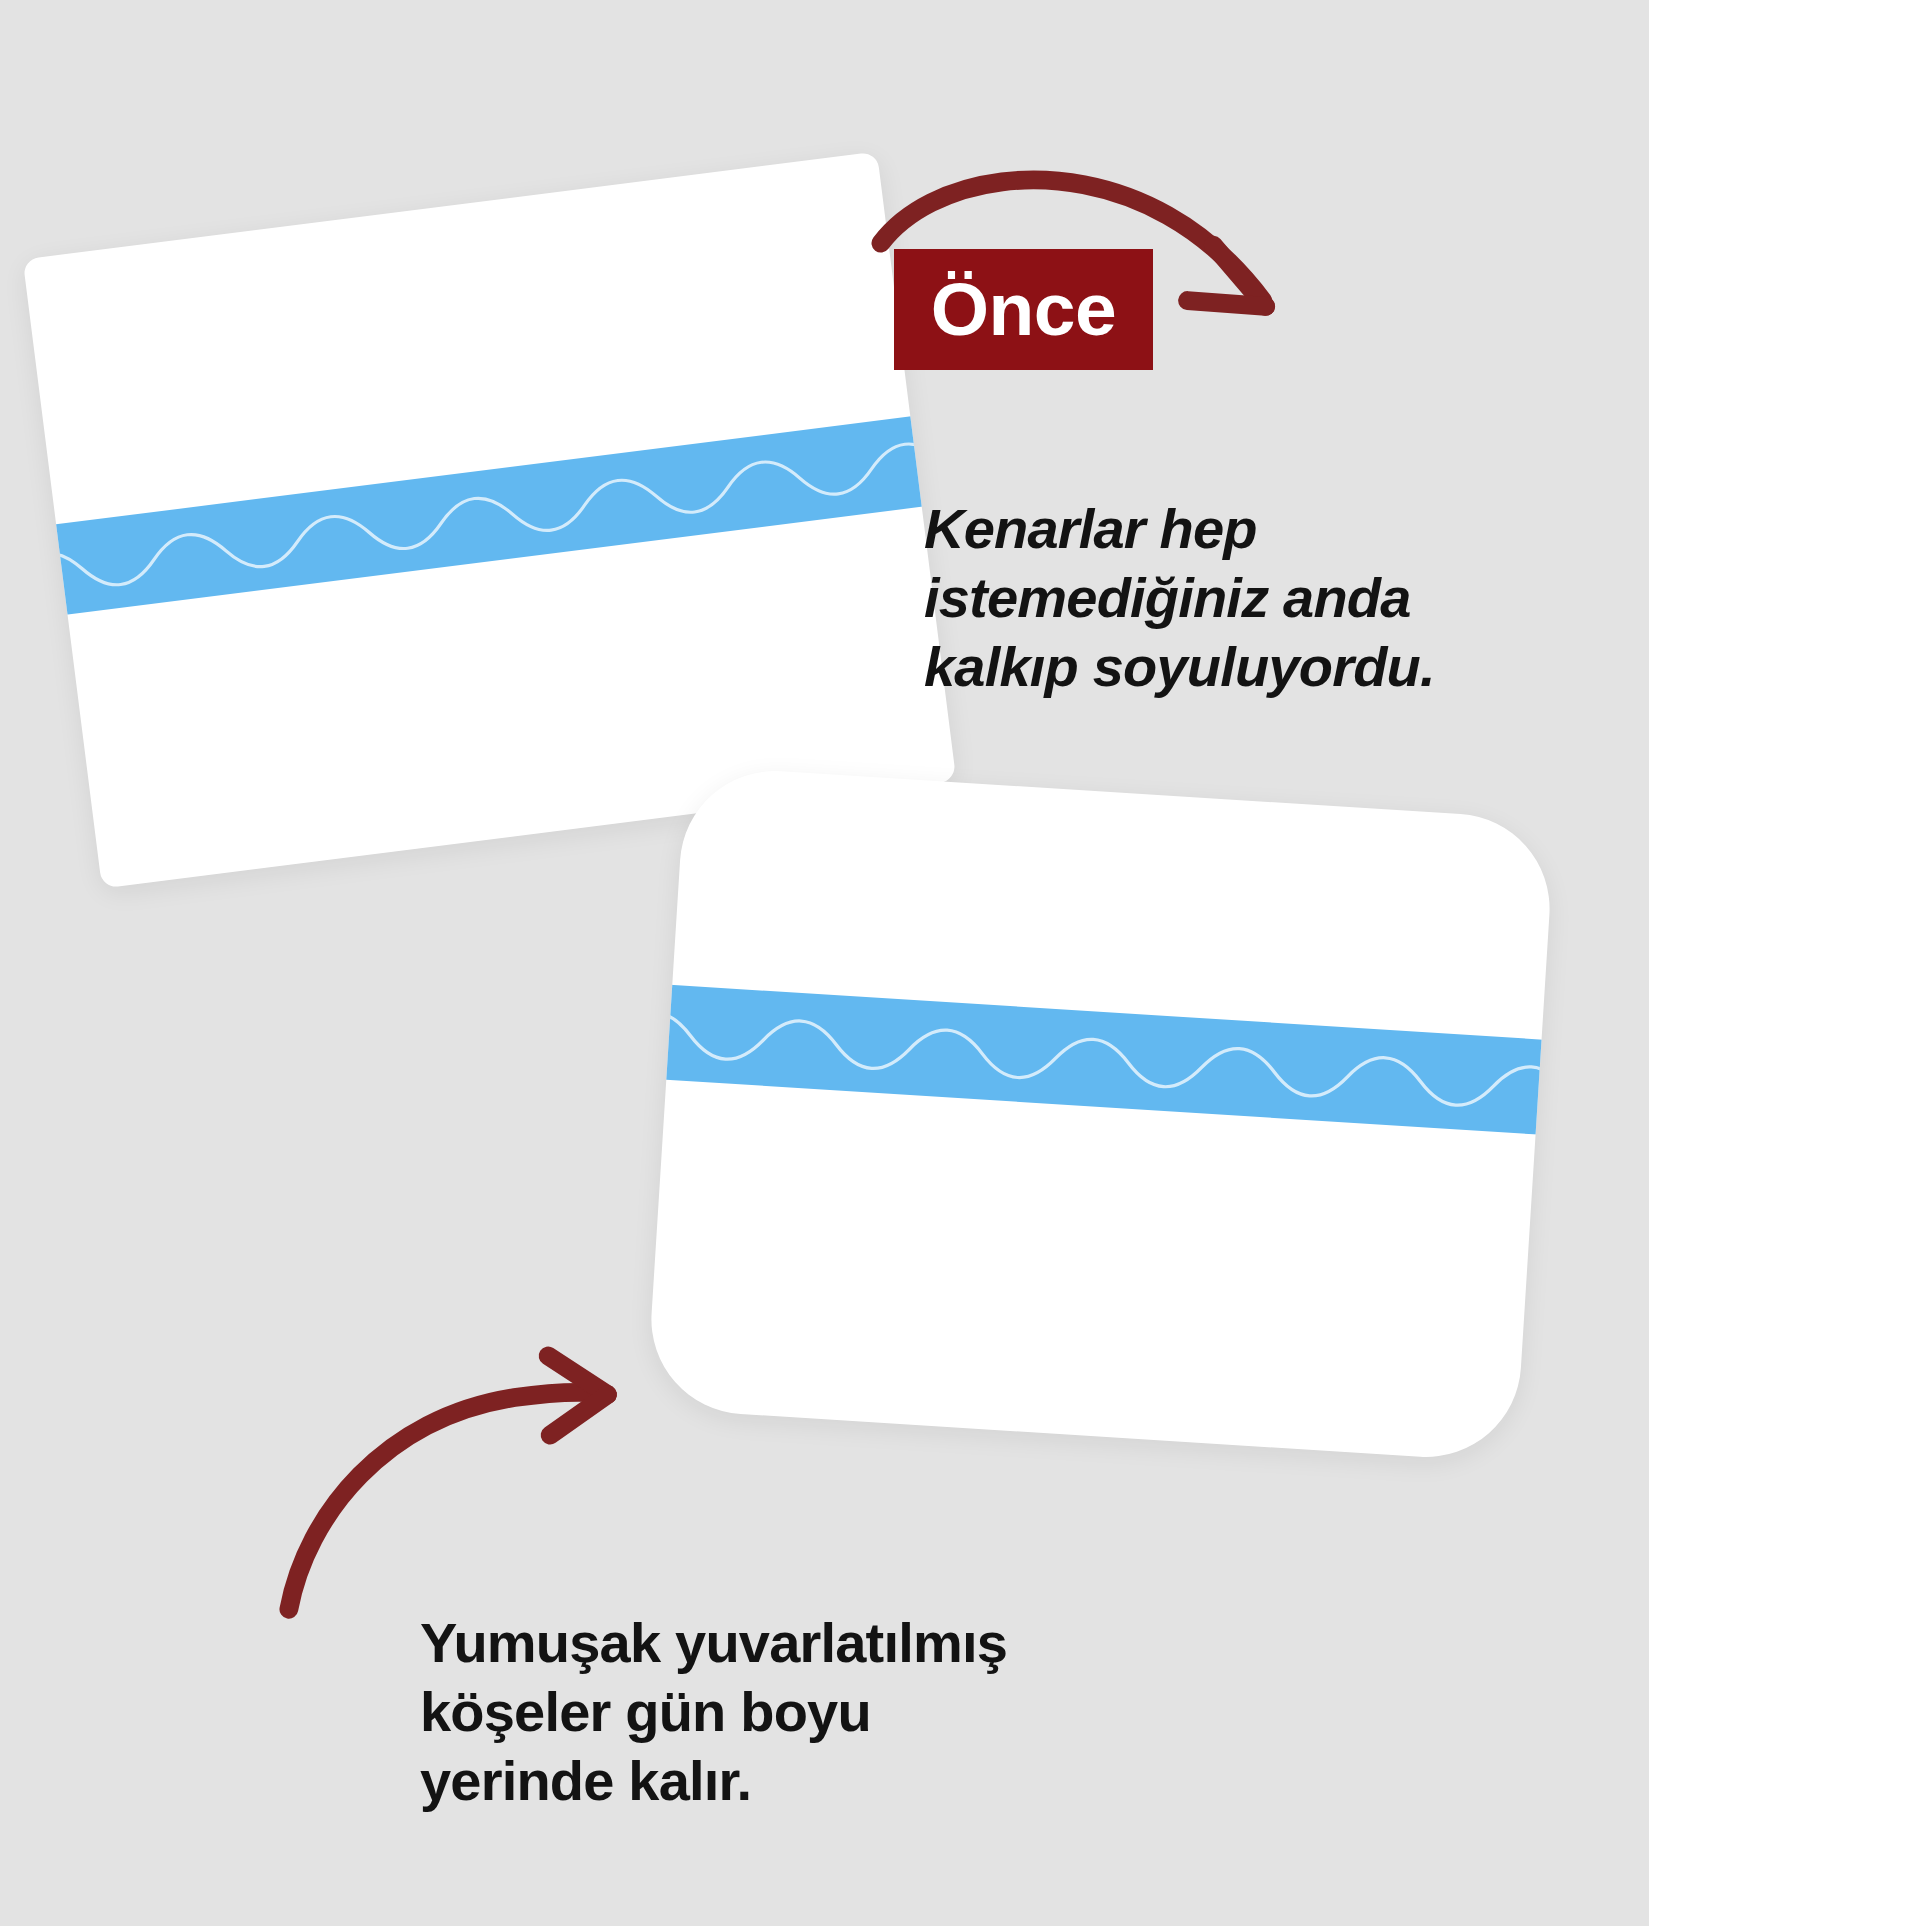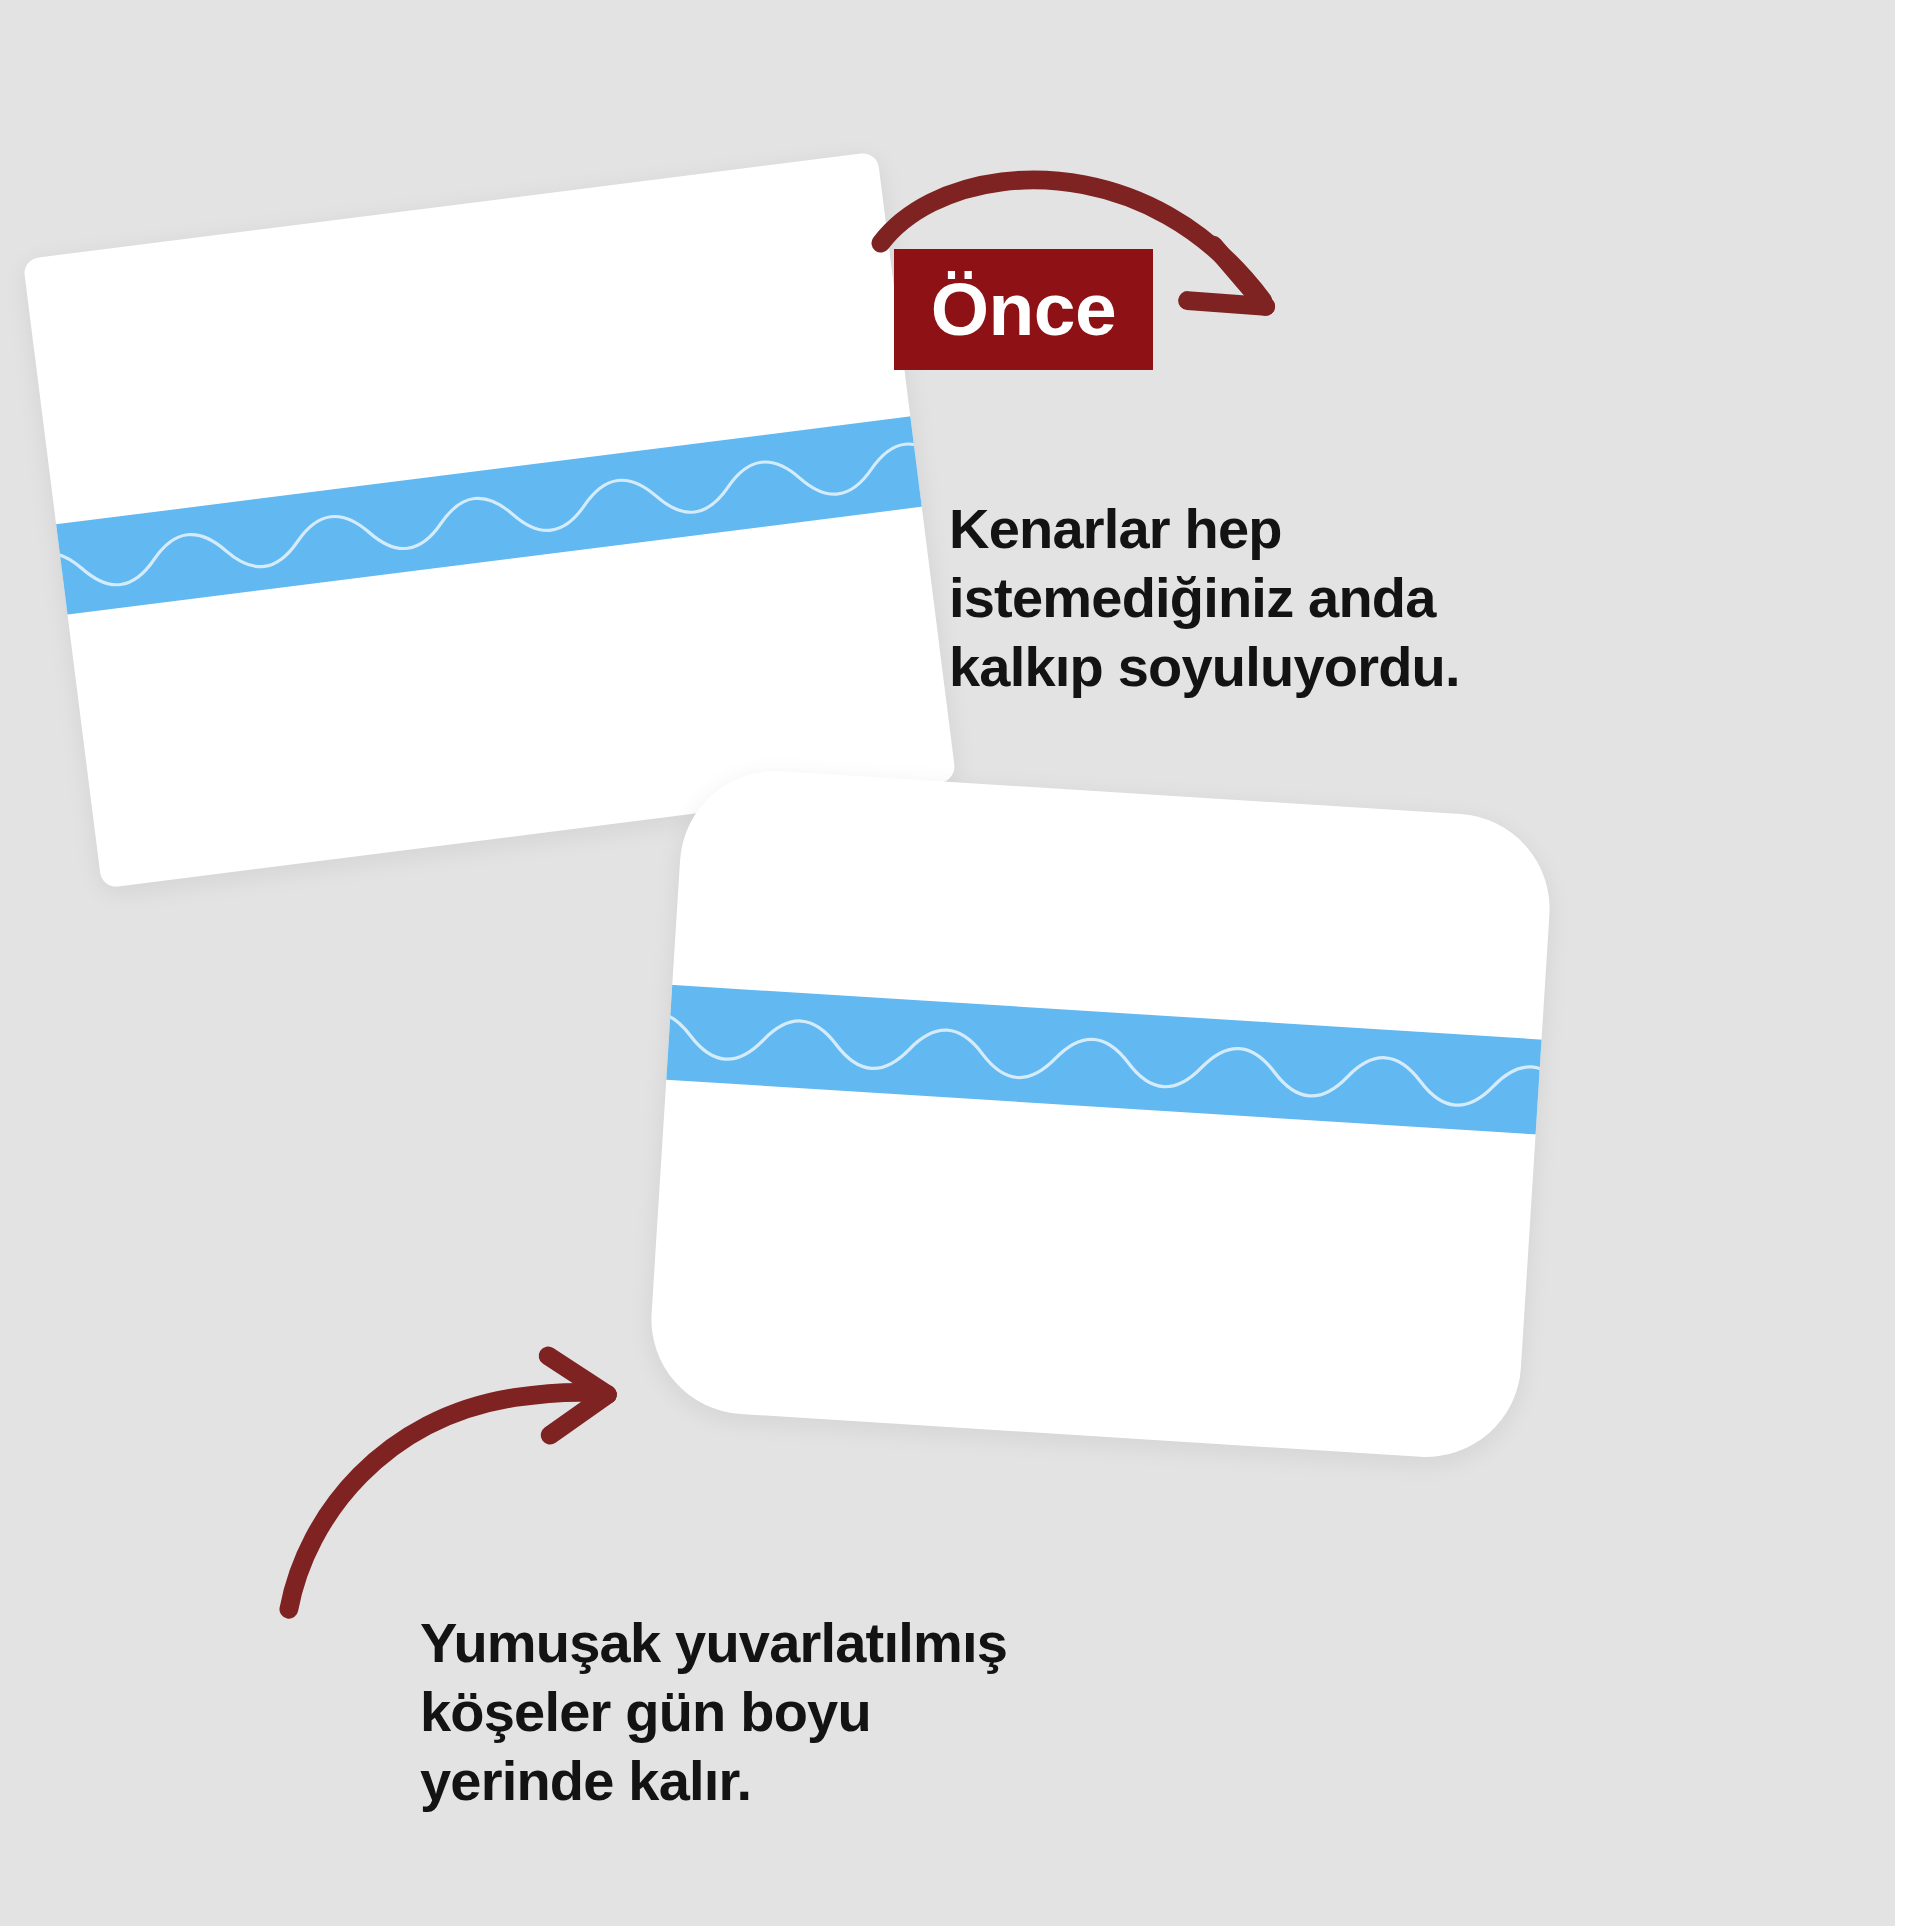--- a/index.html
+++ b/index.html
@@ -8,21 +8,21 @@
     padding: 0;
   }
   body {
     width: 1927px;
     height: 1927px;
     overflow: hidden;
     font-family: "Liberation Sans", "DejaVu Sans", sans-serif;
   }
   #stage {
     position: relative;
-    width: 1895px;
+    width: 1649px;
     height: 1927px;
     background: #e3e3e3;
     overflow: hidden;
   }
 
   
   .card {
     position: absolute;
     background: #ffffff;
     overflow: hidden;
@@ -108,21 +108,21 @@
   
   .caption {
     position: absolute;
     color: #131313;
     font-weight: 700;
     font-size: 56px;
     line-height: 1.23;
     letter-spacing: -0.8px;
     white-space: pre-line;
   }
-  #caption-before { left: 949px; top: 495px; width: 634px; }
+  #caption-before { left: 924px; top: 495px; width: 634px; font-style: italic; }
   #caption-after  { left: 420px; top: 1609px; width: 713px; }
 </style>
 </head>
 <body>
 
 <div id="stage">
 
   <div class="card" id="card-before">
     <div class="stripe">
       <svg viewBox="0 0 1000 100" preserveAspectRatio="none">

